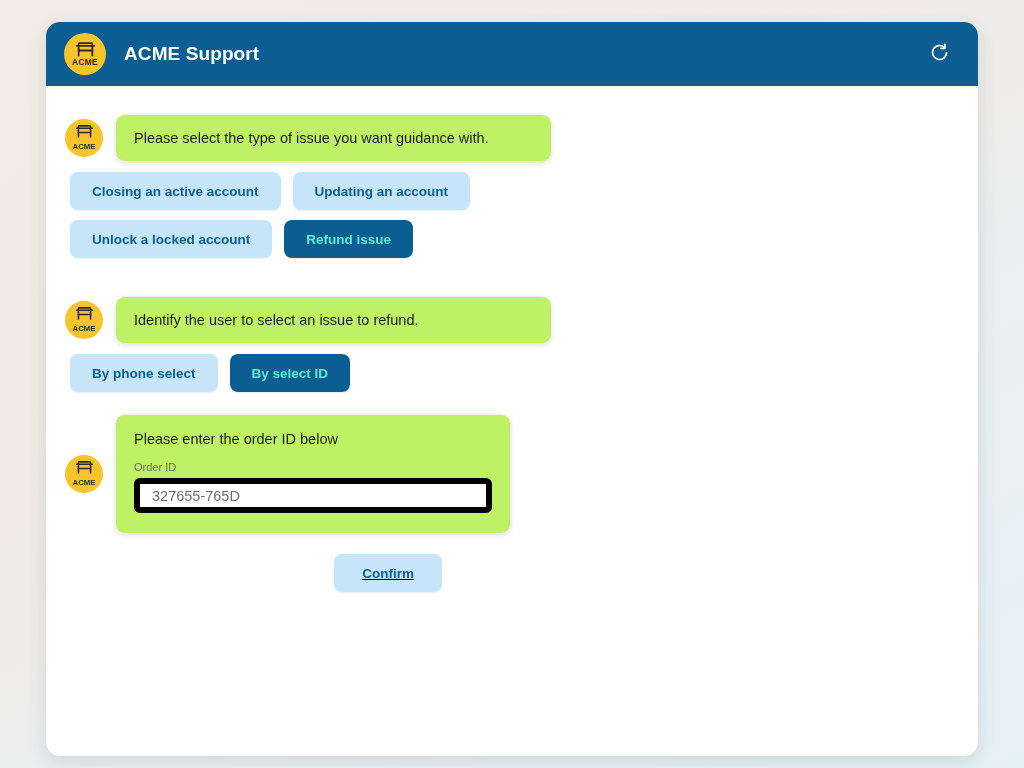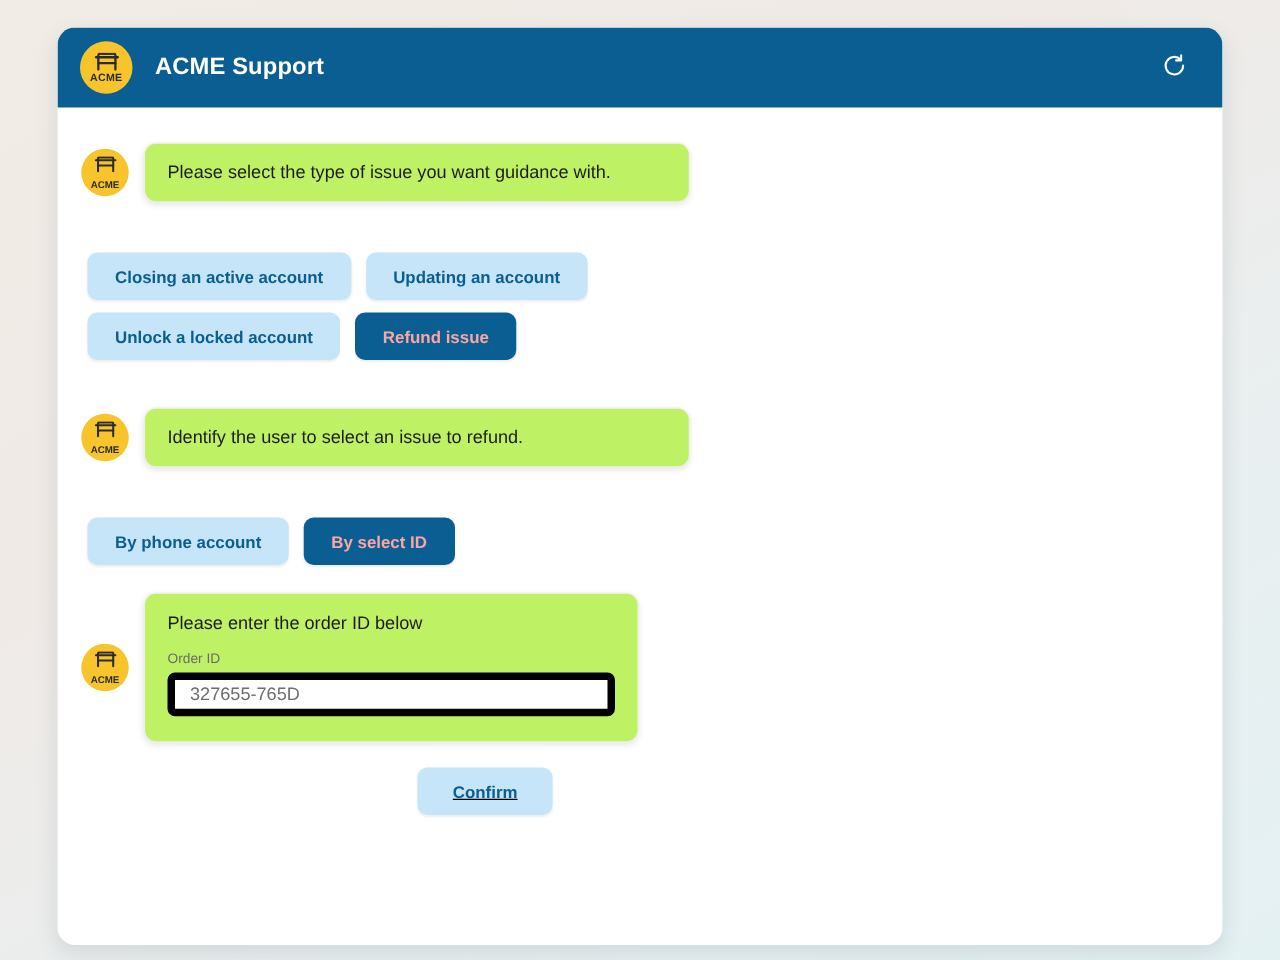--- a/index.html
+++ b/index.html
@@ -164,39 +164,39 @@
   }
 
   
   .chip-group {
     padding-left: 115px;
     display: flex;
     flex-wrap: wrap;
     gap: 10px 12px;
     max-width: 560px;
   }
-  .chip-group.mt-first { margin-top: 40px; padding-left: 24px; }
+  .chip-group.mt-first { margin-top: 10px; padding-left: 24px; }
 
   .chip {
     border: none;
     border-radius: 8px;
     height: 38px;
     padding: 0 22px;
     font-size: 13.5px;
     font-weight: bold;
     font-family: "Liberation Sans", sans-serif;
     cursor: pointer;
     background: #C6E5F8;
     color: #0B5E92;
     white-space: nowrap;
     box-shadow: 0 1px 2px rgba(0,0,0,0.07);
   }
   .chip.selected {
     background: #0B5E92;
-    color: #fca5a5;
+    color: #5eead4;
   }
 
   .spacer-lg { height: 38px; }
   .spacer-md { height: 22px; }
 
   
   .confirm-row {
     margin-top: 20px;
     width: 396px;
     display: flex;
@@ -284,21 +284,21 @@
             <path d="M4.2 5.2 V15.4 M19.8 5.2 V15.4" stroke="#2b2b2b" stroke-width="2.1" stroke-linecap="round"></path>
             <path d="M4.2 9.6 H19.8" stroke="#2b2b2b" stroke-width="2.1" stroke-linecap="round"></path>
           </svg>
         </span>
         <span class="logo-word">ACME</span>
       </div>
       <div class="bubble">Identify the user to select an issue to refund.</div>
     </div>
 
     <div class="chip-group mt-first">
-      <button class="chip">By phone account</button>
+      <button class="chip">By phone select</button>
       <button class="chip selected">By select ID</button>
     </div>
 
     <div class="spacer-md"></div>
 
     <div class="msg-row">
       <div class="avatar">
         <span>
           <svg width="19" height="14" viewBox="0 0 24 18" fill="none">
             <path d="M2 4.2 H22" stroke="#2b2b2b" stroke-width="2.1" stroke-linecap="round"></path>

